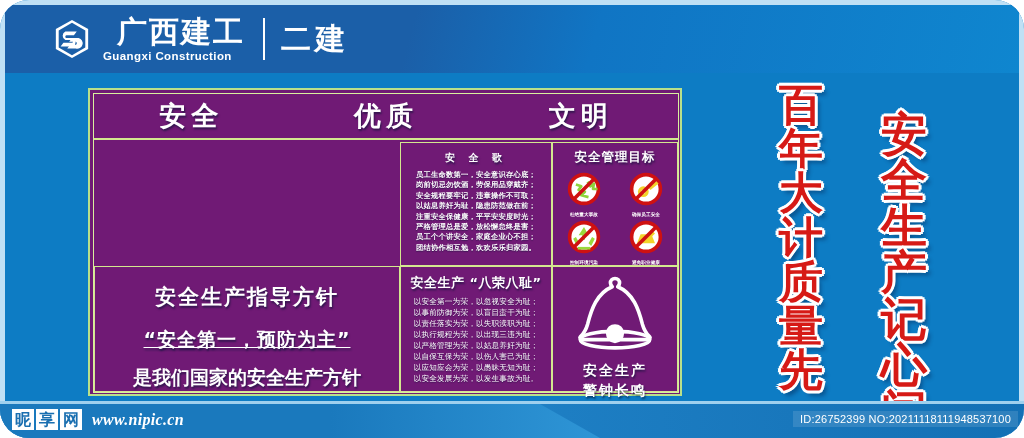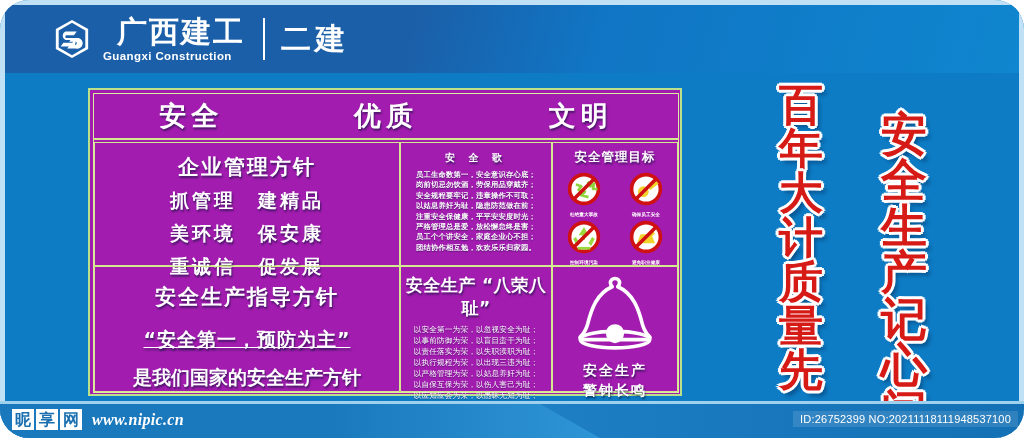--- a/index.html
+++ b/index.html
@@ -24,21 +24,21 @@
   .brand-cn{margin-left:14px;color:#ffffff;font-size:30px;font-weight:bold;letter-spacing:2px;line-height:1;
     font-family:"DejaVu Sans","Liberation Sans",sans-serif;}
   .brand-en{color:#ffffff;font-size:11.5px;font-weight:bold;letter-spacing:.4px;margin-top:3px;
     font-family:"Liberation Sans",sans-serif;}
   .brand-block{display:flex;flex-direction:column;margin-left:12px;}
   .brand-div{width:2px;height:42px;background:#ffffff;margin:0 16px 0 18px;}
   .brand-sub{color:#ffffff;font-size:30px;font-weight:bold;letter-spacing:4px;}
 
   
   .board{position:absolute;left:88px;top:88px;width:594px;height:308px;
-    border:2px solid #b9e08a;box-sizing:border-box;background:#a21caf;}
+    border:2px solid #b9e08a;box-sizing:border-box;background:#701a75;}
   .board-inner{position:absolute;left:3px;top:3px;width:586px;height:300px;
     border:1px solid #d9ef9e;box-sizing:border-box;}
 
   .slogan-row{position:absolute;left:4px;top:4px;width:584px;height:46px;
     display:flex;align-items:center;justify-content:space-around;
     border-bottom:2px solid #d3e88f;box-sizing:border-box;}
   .slogan{color:#ffffff;font-size:27px;font-weight:bold;letter-spacing:5px;
     text-shadow:1px 2px 2px rgba(0,20,50,.55);}
 
   .grid{position:absolute;left:4px;top:52px;width:584px;height:250px;}
@@ -56,21 +56,21 @@
   .t-line{color:#ffffff;font-weight:bold;font-size:19px;letter-spacing:3px;text-align:center;
     margin-top:7px;text-shadow:1px 2px 2px rgba(0,20,50,.6);}
   .t-mid{font-size:10px;letter-spacing:5px;margin-top:8px;}
   .t-sm{font-size:12.5px;letter-spacing:1px;margin-top:6px;}
 
   .song-lines{margin-top:5px;padding:0 5px;}
   .song-line{color:#ffffff;font-size:7.3px;font-weight:bold;text-align:center;
     line-height:10.4px;letter-spacing:.2px;white-space:nowrap;
     text-shadow:0 1px 1px rgba(0,20,50,.5);}
 
-  .honor-title{font-size:17px;letter-spacing:.5px;margin-top:7px;}
+  .honor-title{font-size:13px;letter-spacing:.5px;margin-top:7px;}
   .honor-lines{margin-top:4px;padding:0 6px;}
   .honor-line{color:#ffffff;font-size:7.6px;font-weight:normal;text-align:center;
     line-height:11px;letter-spacing:.2px;white-space:nowrap;
     text-shadow:0 1px 1px rgba(0,20,50,.5);}
 
   
   .icon-grid{margin-top:5px;display:grid;grid-template-columns:1fr 1fr;
     grid-template-rows:1fr 1fr;justify-items:center;align-items:start;row-gap:2px;}
   .icon-cell{display:flex;flex-direction:column;align-items:center;width:56px;}
   .icon-cap{color:#ffffff;font-size:4.6px;font-weight:bold;margin-top:1px;white-space:nowrap;letter-spacing:.1px;}
@@ -143,26 +143,20 @@
     <div class="board-inner"></div>
 
     <div class="slogan-row">
       <span class="slogan">安全</span>
       <span class="slogan">优质</span>
       <span class="slogan">文明</span>
     </div>
 
     <div class="grid">
 
-      <div class="cell c-tl">
-        <div class="cell-title t-big">企业管理方针</div>
-        <div class="t-line">抓管理　建精品</div>
-        <div class="t-line">美环境　保安康</div>
-        <div class="t-line">重诚信　促发展</div>
-      </div>
 
       <div class="cell c-tm">
         <div class="cell-title t-mid">安 全 歌</div>
         <div class="song-lines">
           <div class="song-line">员工生命数第一，安全意识存心底；</div>
           <div class="song-line">岗前切忌勿饮酒，劳保用品穿戴齐；</div>
           <div class="song-line">安全规程要牢记，违章操作不可取；</div>
           <div class="song-line">以姑息养奸为耻，隐患防范做在前；</div>
           <div class="song-line">注重安全保健康，平平安安度时光；</div>
           <div class="song-line">严格管理总是爱，放松懈怠终是害；</div>

